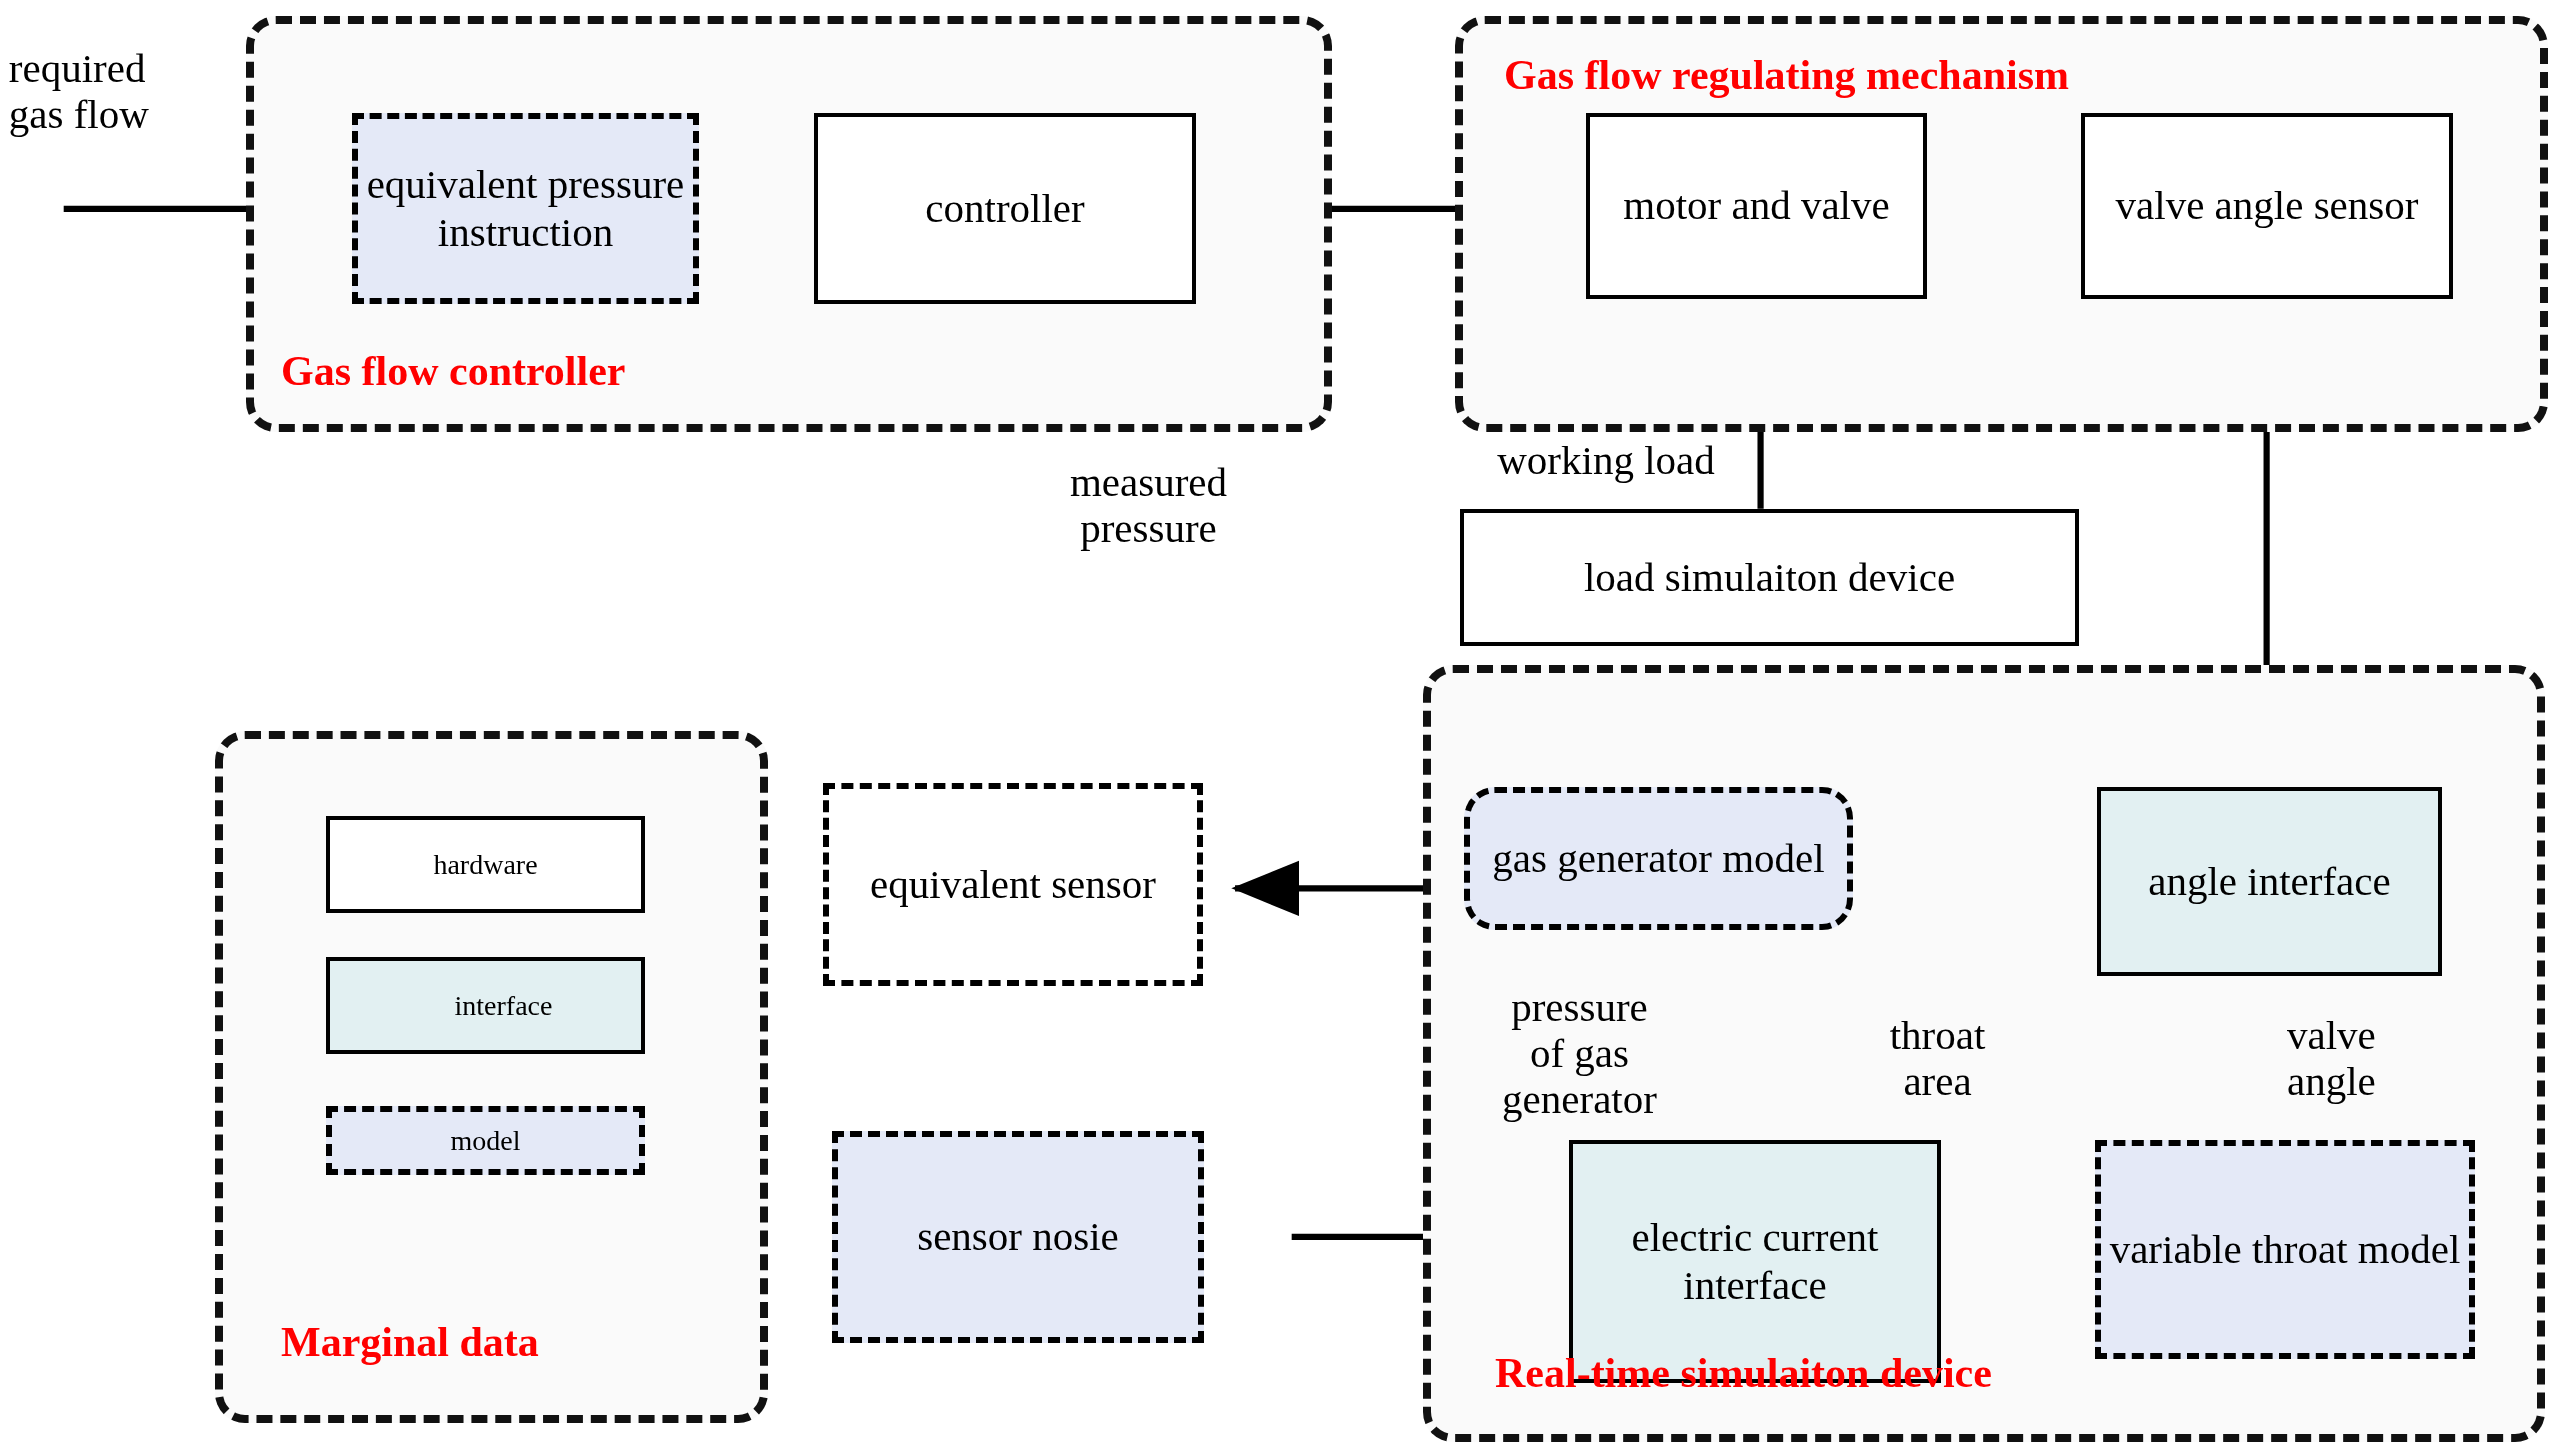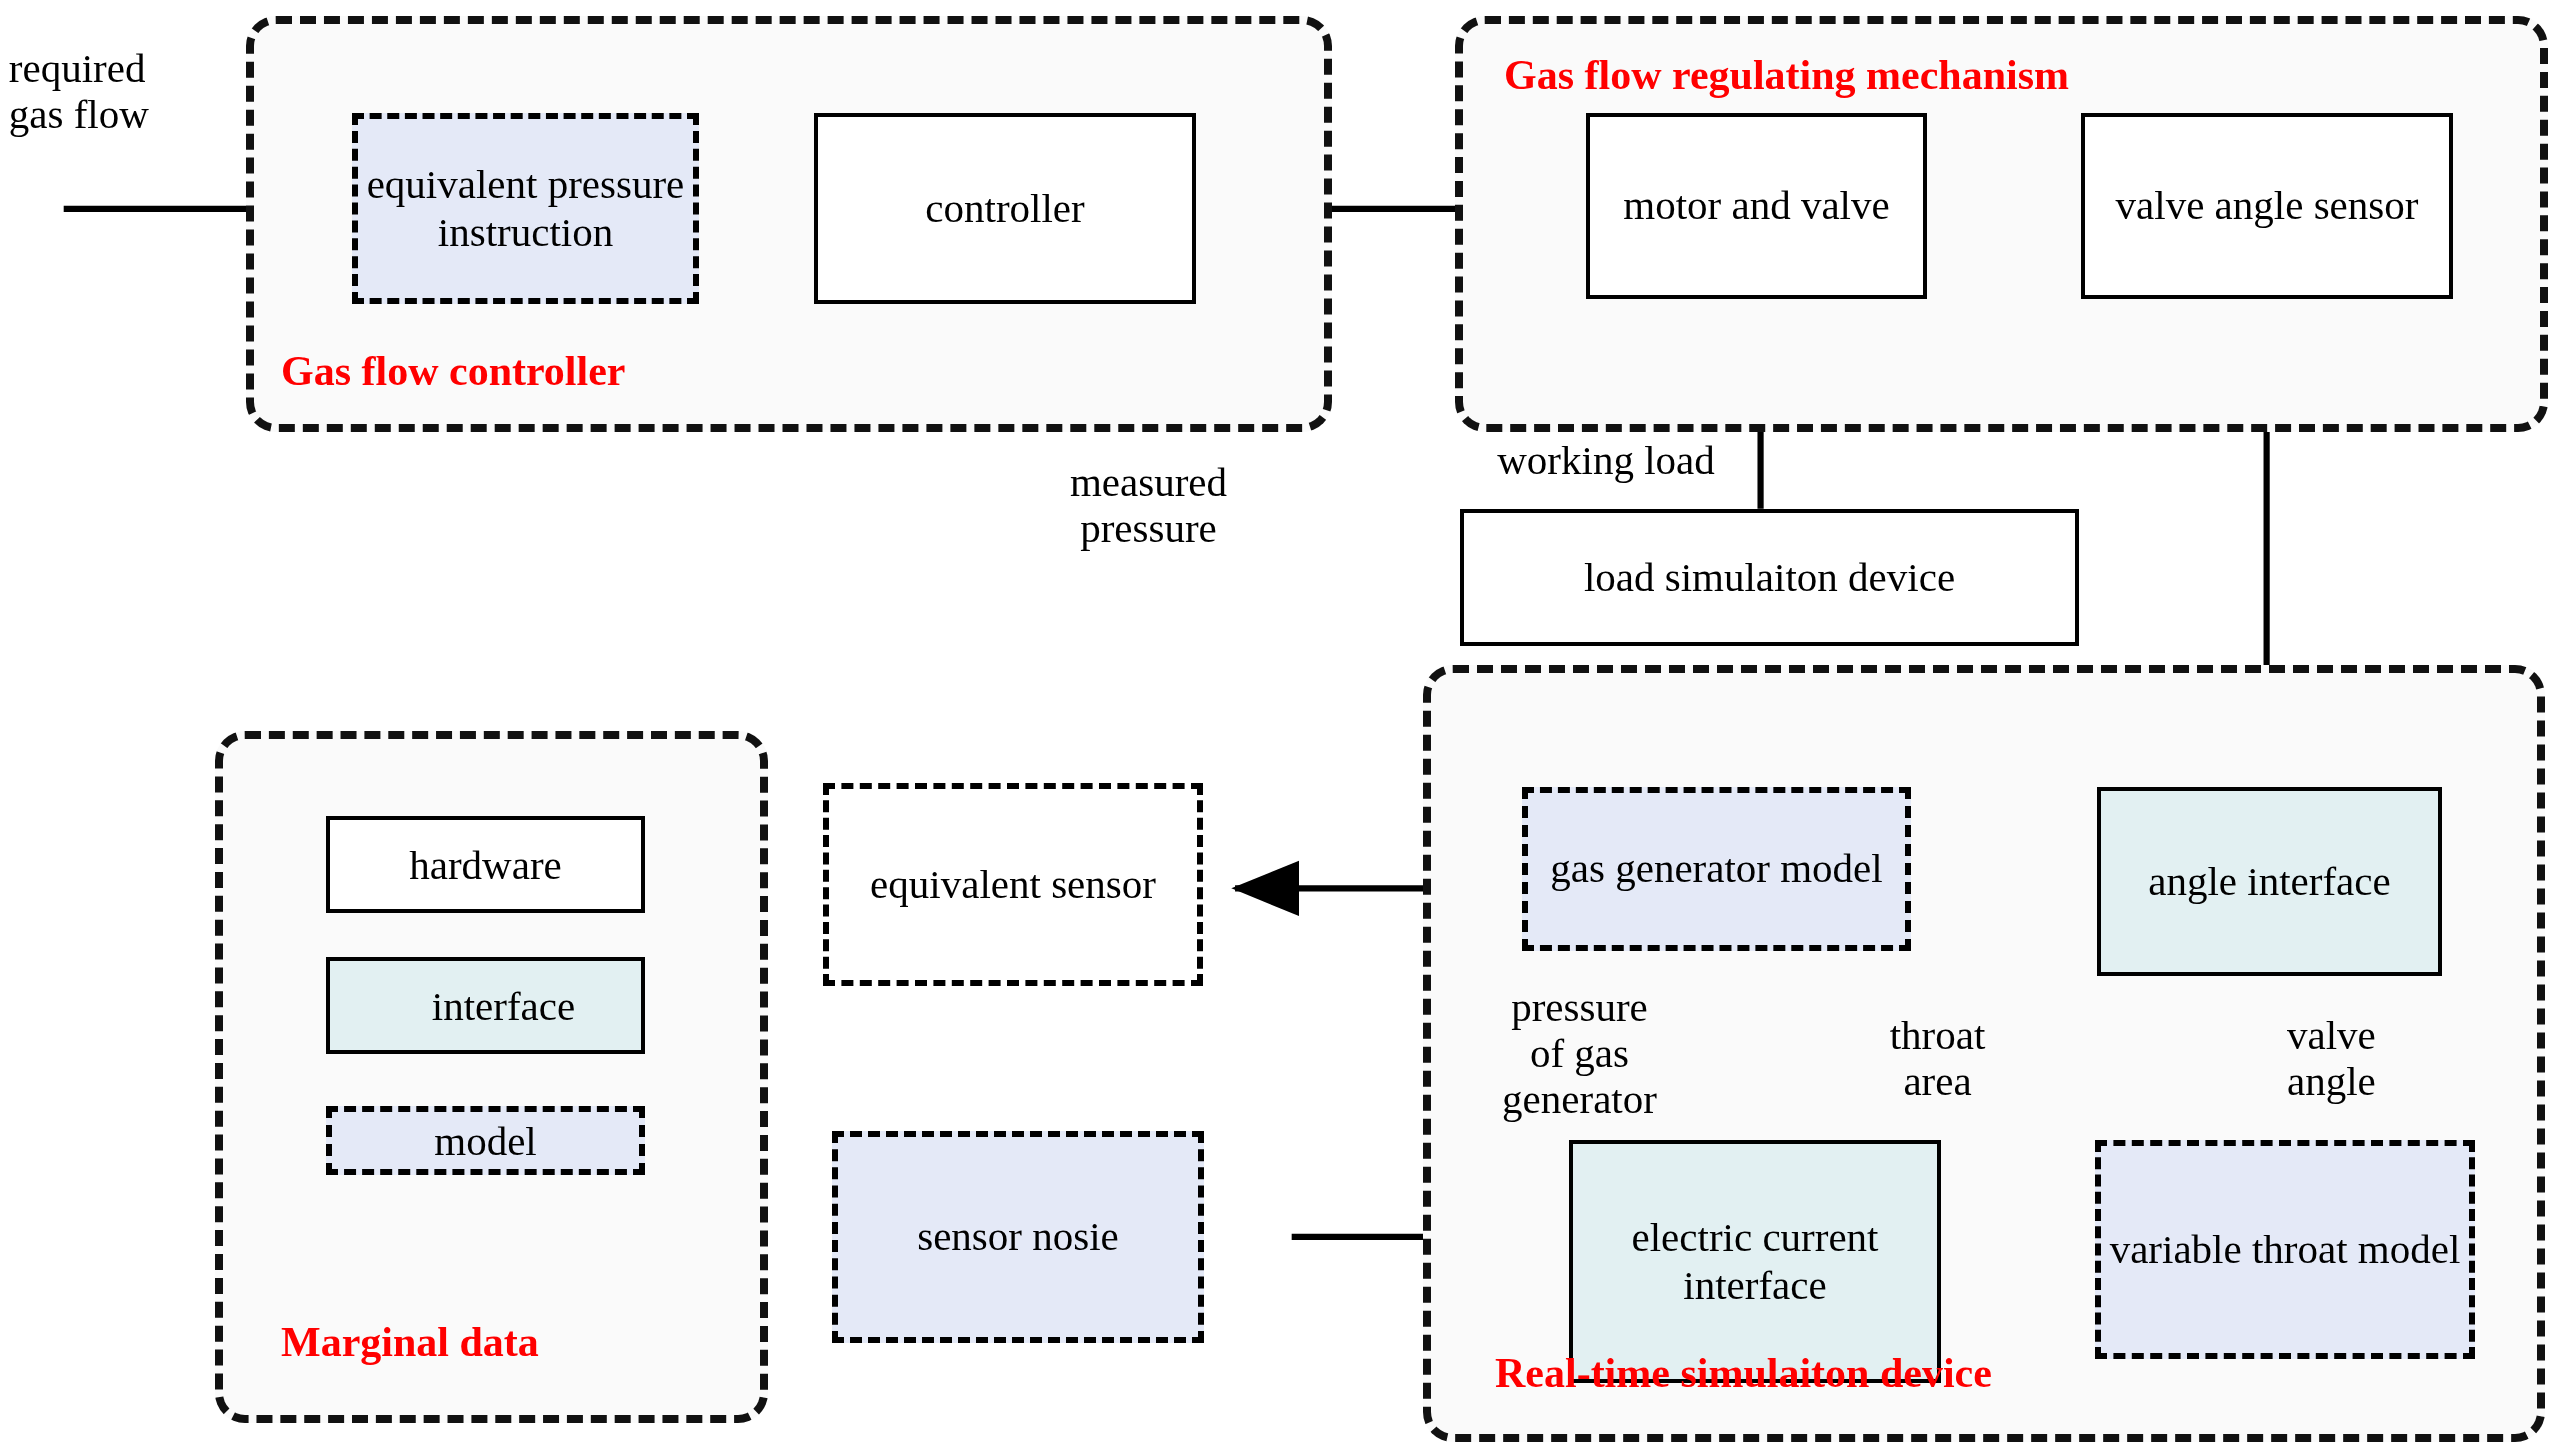--- a/index.html
+++ b/index.html
@@ -55,21 +55,21 @@
     font-size:42px;
     font-weight:bold;
     white-space:nowrap;
   }
 
   
   .legend-box{
     position:absolute;
     box-sizing:border-box;
     display:flex;align-items:center;justify-content:center;
-    font-size:41px;color:#000;
+    font-size:28px;color:#000;
   }
 </style>
 </head>
 <body>
 
 <div id="stage">
 
   <svg id="wires" viewBox="0 0 2897 1641" xmlns="http://www.w3.org/2000/svg">
     <defs>
       <marker id="ah" markerWidth="11" markerHeight="9" refX="10.4" refY="4.5" orient="auto" markerUnits="strokeWidth">
@@ -120,21 +120,21 @@
 valve</div>
 
   <div class="node hw" style="left:2081px;top:113px;width:372px;height:186px;">valve angle
 sensor</div>
 
   <div class="node hw" style="left:1460px;top:509px;width:619px;height:137px;">load simulaiton device</div>
 
   <div class="node model-plain" style="left:823px;top:783px;width:380px;height:203px;text-align:center;">equivalent
 sensor</div>
 
-  <div class="node model" style="left:1522px;top:787px;width:389px;height:164px;">gas generator
+  <div class="node model" style="left:1464px;top:787px;width:389px;height:143px;border-radius:31px;">gas generator
 model</div>
 
   <div class="node iface" style="left:2097px;top:787px;width:345px;height:189px;">angle
 interface</div>
 
   <div class="node model" style="left:832px;top:1131px;width:372px;height:212px;">sensor
 nosie</div>
 
   <div class="node iface" style="left:1522px;top:1140px;width:372px;height:243px;margin-left:47px;">electric
 current

